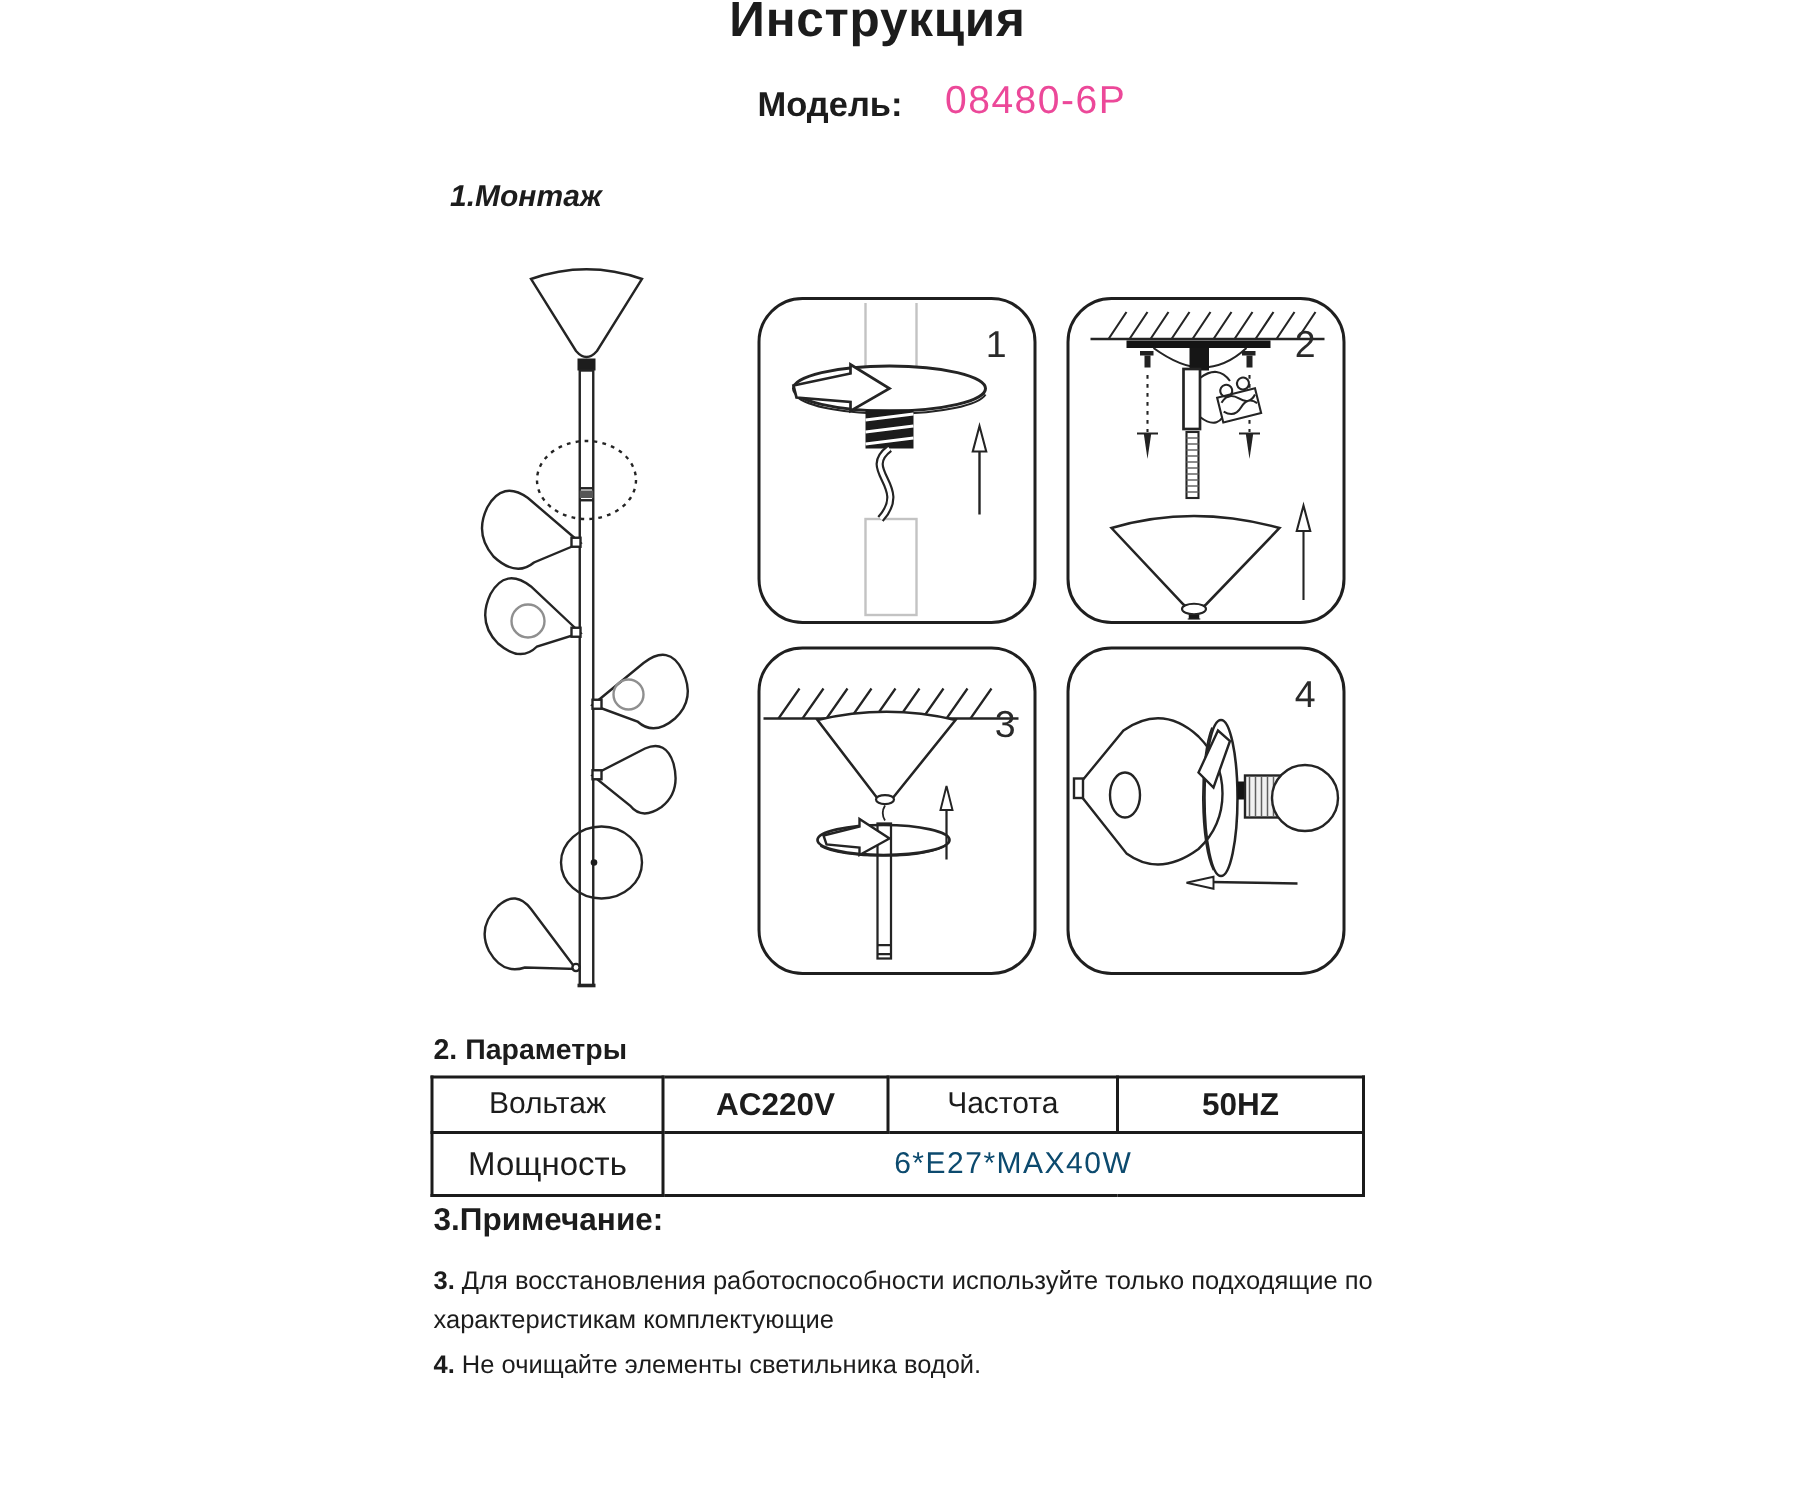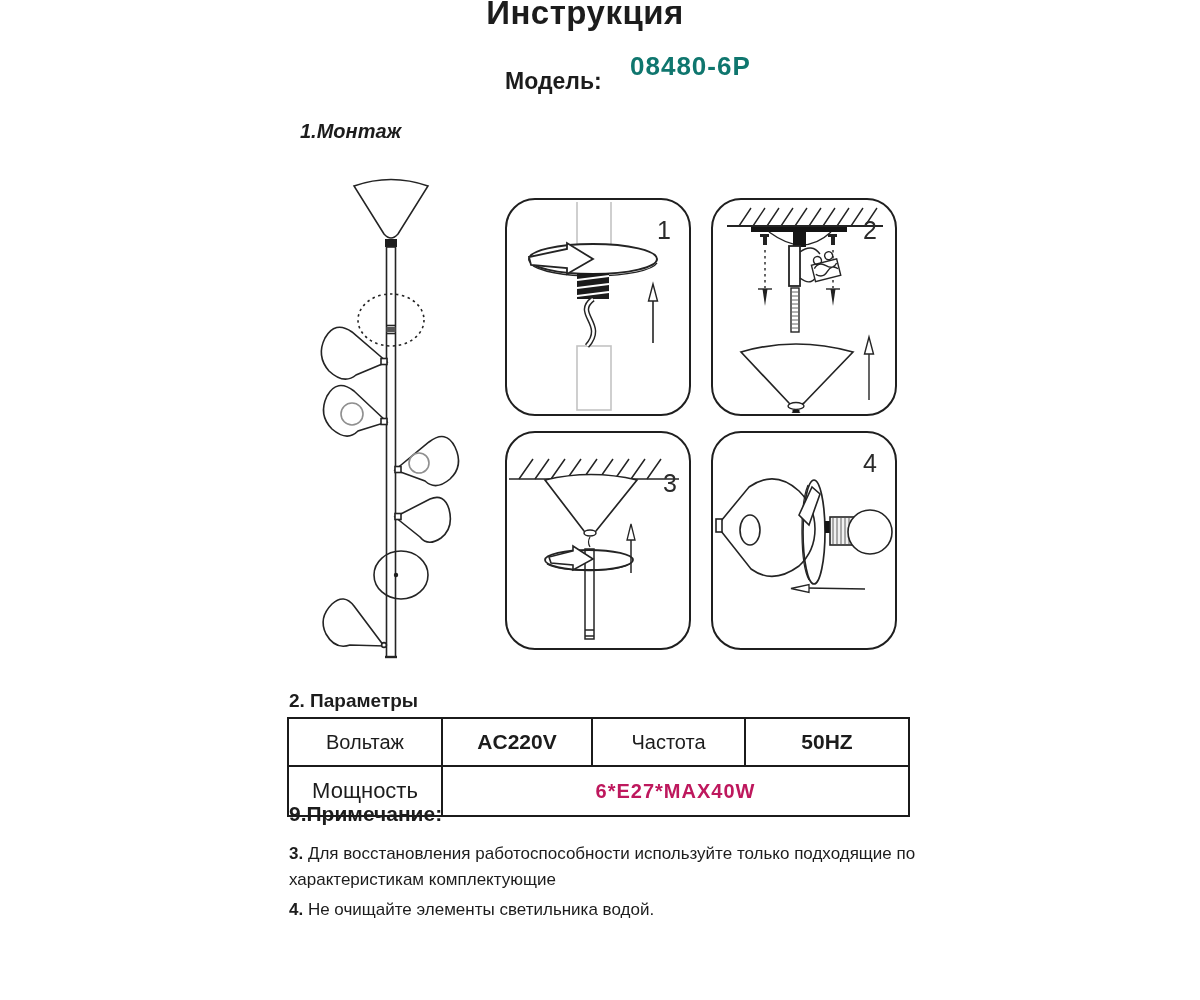--- a/index.html
+++ b/index.html
@@ -1,33 +1,33 @@
 <!DOCTYPE html>
 <html><head>
 <meta charset="utf-8">
 <style>
   html,body{margin:0;padding:0;background:#fff;}
   #page{position:relative;width:1200px;height:1000px;background:#ffffff;overflow:hidden;
         font-family:"Liberation Sans", sans-serif;color:#1c1c1c;}
   .abs{position:absolute;}
   .title{left:370px;top:-6px;width:430px;text-align:center;font-size:33px;font-weight:bold;letter-spacing:.5px;}
-  .model-label{left:505px;top:68px;font-size:23px;font-weight:bold;}
-  .model-value{left:630px;top:51px;font-size:26px;font-weight:700;color:#0f766e;letter-spacing:1px;}
+  .model-label{left:505px;top:56px;font-size:23px;font-weight:bold;}
+  .model-value{left:630px;top:51px;font-size:26px;font-weight:400;color:#ec4899;letter-spacing:1px;}
   .h-montage{left:300px;top:120px;font-size:20px;font-weight:bold;font-style:italic;}
   .h-params{left:289px;top:690px;font-size:19px;font-weight:bold;}
   .panel{position:absolute;border:2.5px solid #1f1f1f;border-radius:30px;background:#fff;box-sizing:border-box;}
   .panel svg{position:absolute;left:0;top:0;}
   .stepnum{position:absolute;top:16px;right:18px;font-size:25px;color:#2a2a2a;}
   table.params{position:absolute;left:287px;top:717px;border-collapse:collapse;table-layout:fixed;width:621px;}
-  table.params td{border:2.5px solid #1b1b1b;text-align:center;vertical-align:middle;padding:11px;}
+  table.params td{border:2.5px solid #1b1b1b;text-align:center;vertical-align:middle;padding:0;}
   .r1{height:37px;font-size:20px;}
   .r2{height:42px;font-size:20px;}
   .cell-bold{font-weight:bold;font-size:21px;margin-top:36px;}
   .cell-power{font-size:22px;}
-  .cell-val2{font-weight:700;color:#be185d;letter-spacing:1px;}
+  .cell-val2{font-weight:400;color:#0c4a6e;letter-spacing:1px;}
   .notes{left:289px;top:802px;width:636px;}
   .notes h3{margin:0 0 15px 0;font-size:21px;font-weight:bold;}
   .notes p{margin:0 0 4px 0;font-size:17px;line-height:26px;}
   .nnum{font-weight:bold;}
   svg .ln{stroke:#242424;fill:none;}
 </style>
 </head>
 <body>
 
 <div id="page">
@@ -212,18 +212,18 @@
       <td class="cell-bold">50HZ</td>
     </tr>
     <tr class="r2">
       <td class="cell-power">Мощность</td>
       <td class="cell-val2" colspan="3">6*E27*MAX40W</td>
     </tr>
   </tbody>
     </table>
 
   <div class="abs notes">
-    <h3>9.Примечание:</h3>
+    <h3>3.Примечание:</h3>
     <p><span class="nnum">3.</span><span> Для восстановления работоспособности используйте только подходящие по характеристикам комплектующие</span></p>
     <p><span class="nnum">4.</span><span> Не очищайте элементы светильника водой.</span></p>
   </div>
 
 </div>
 
 </body></html>

